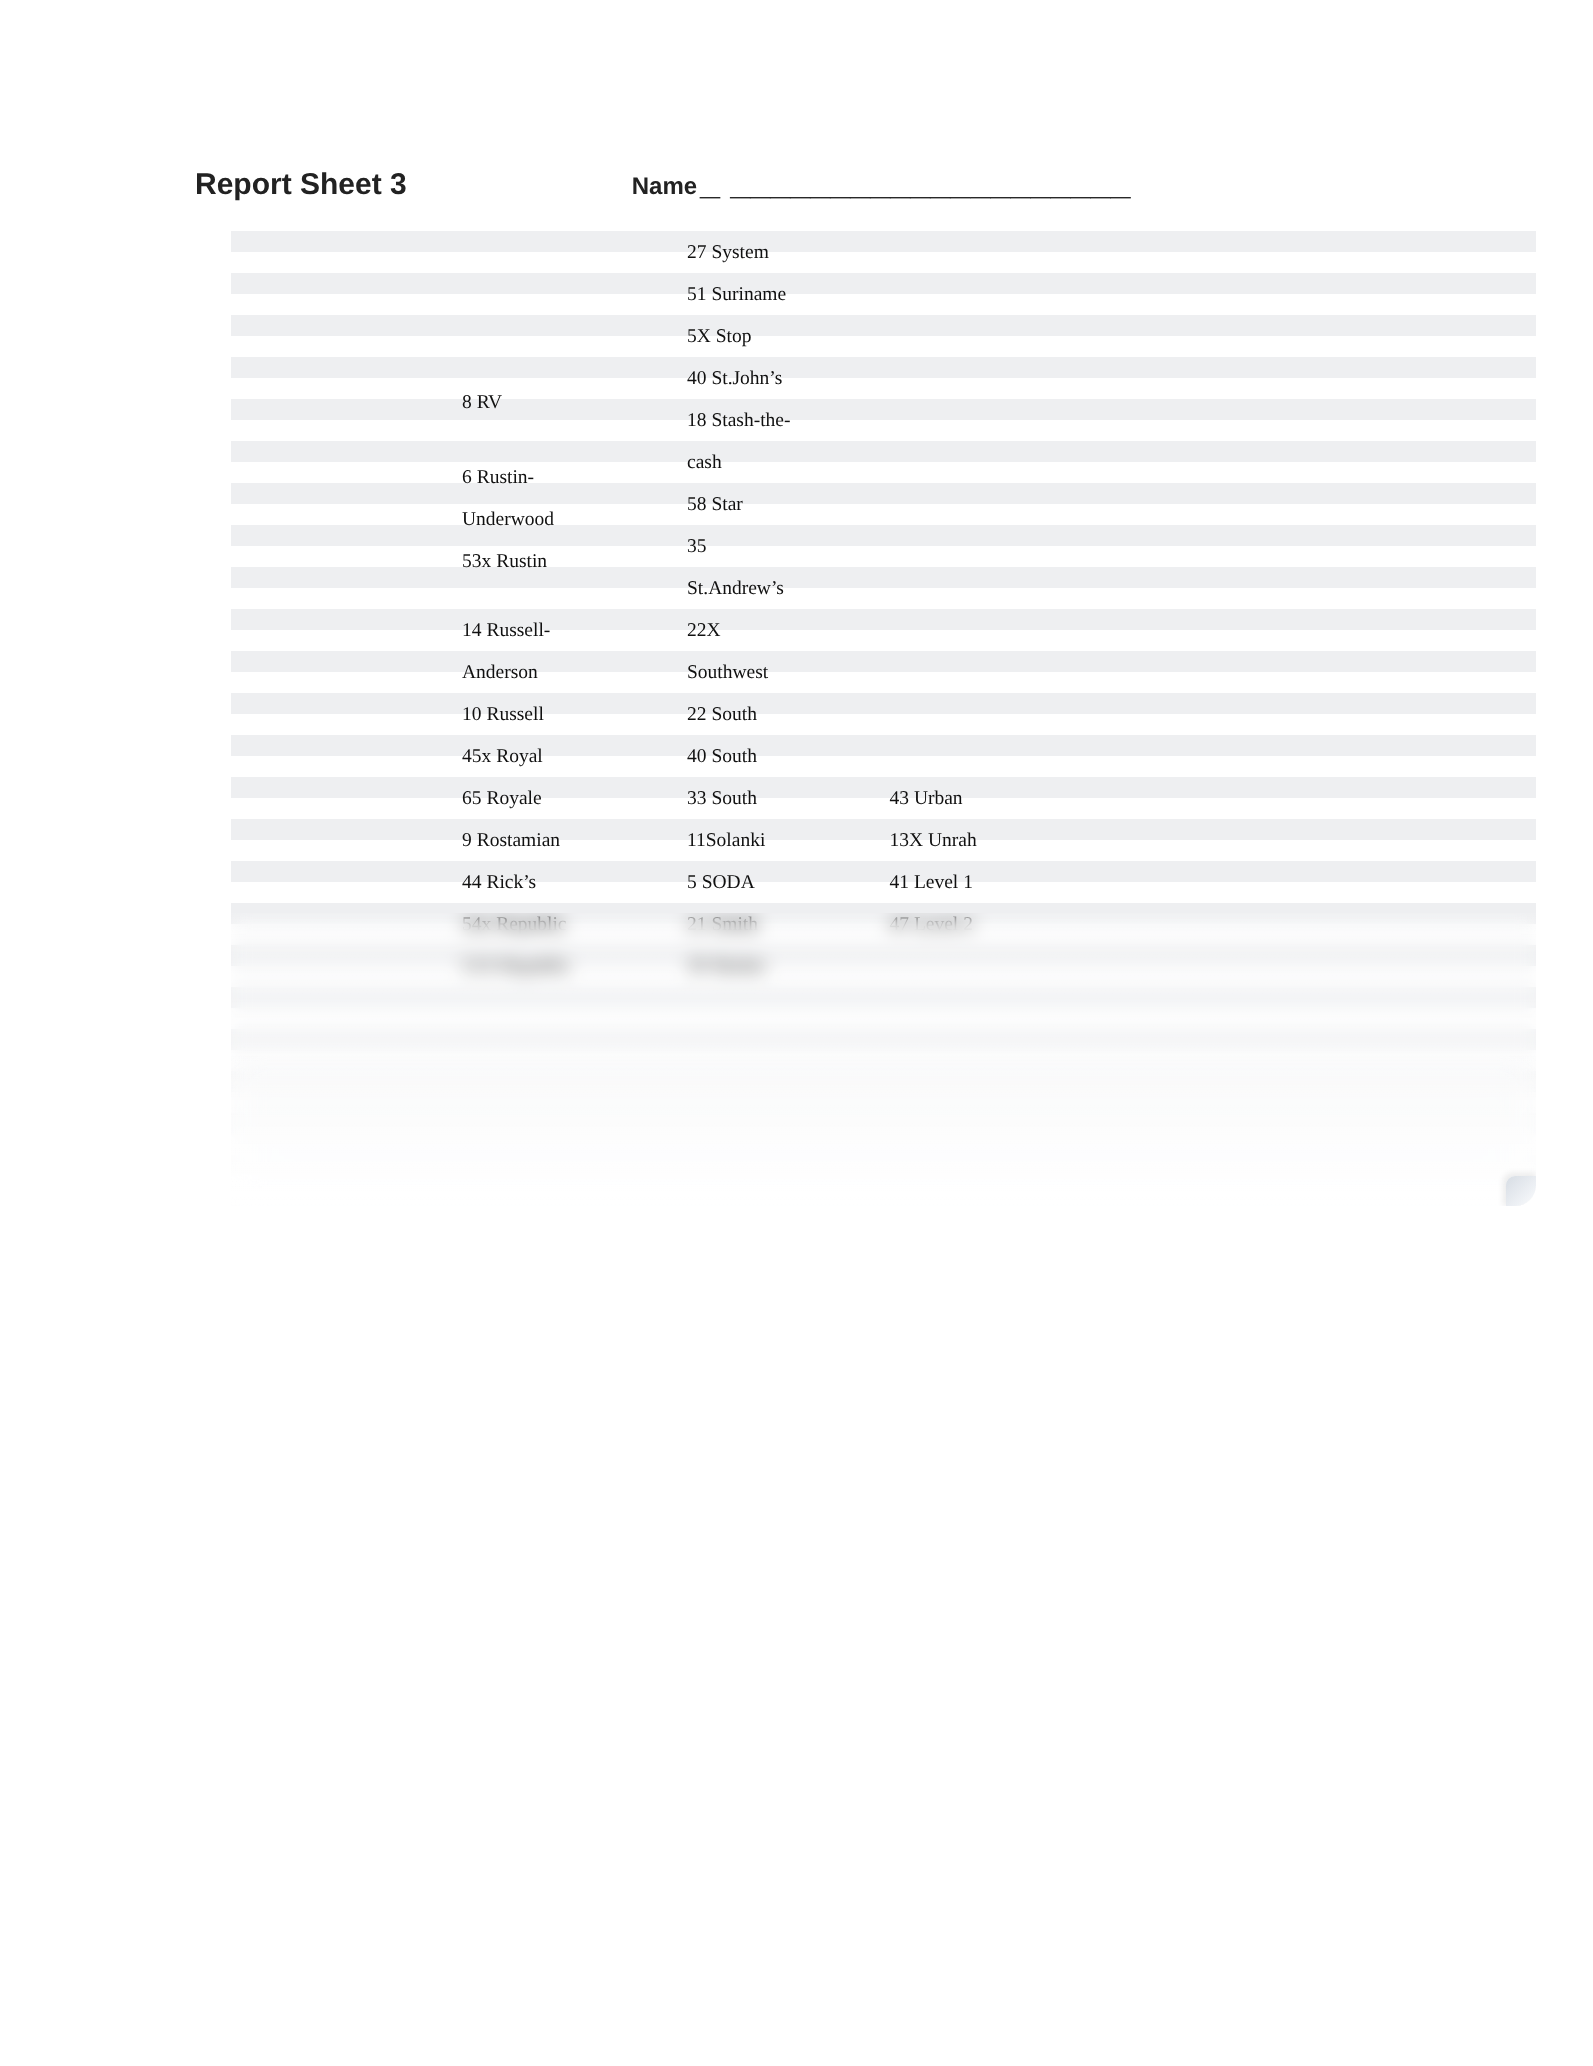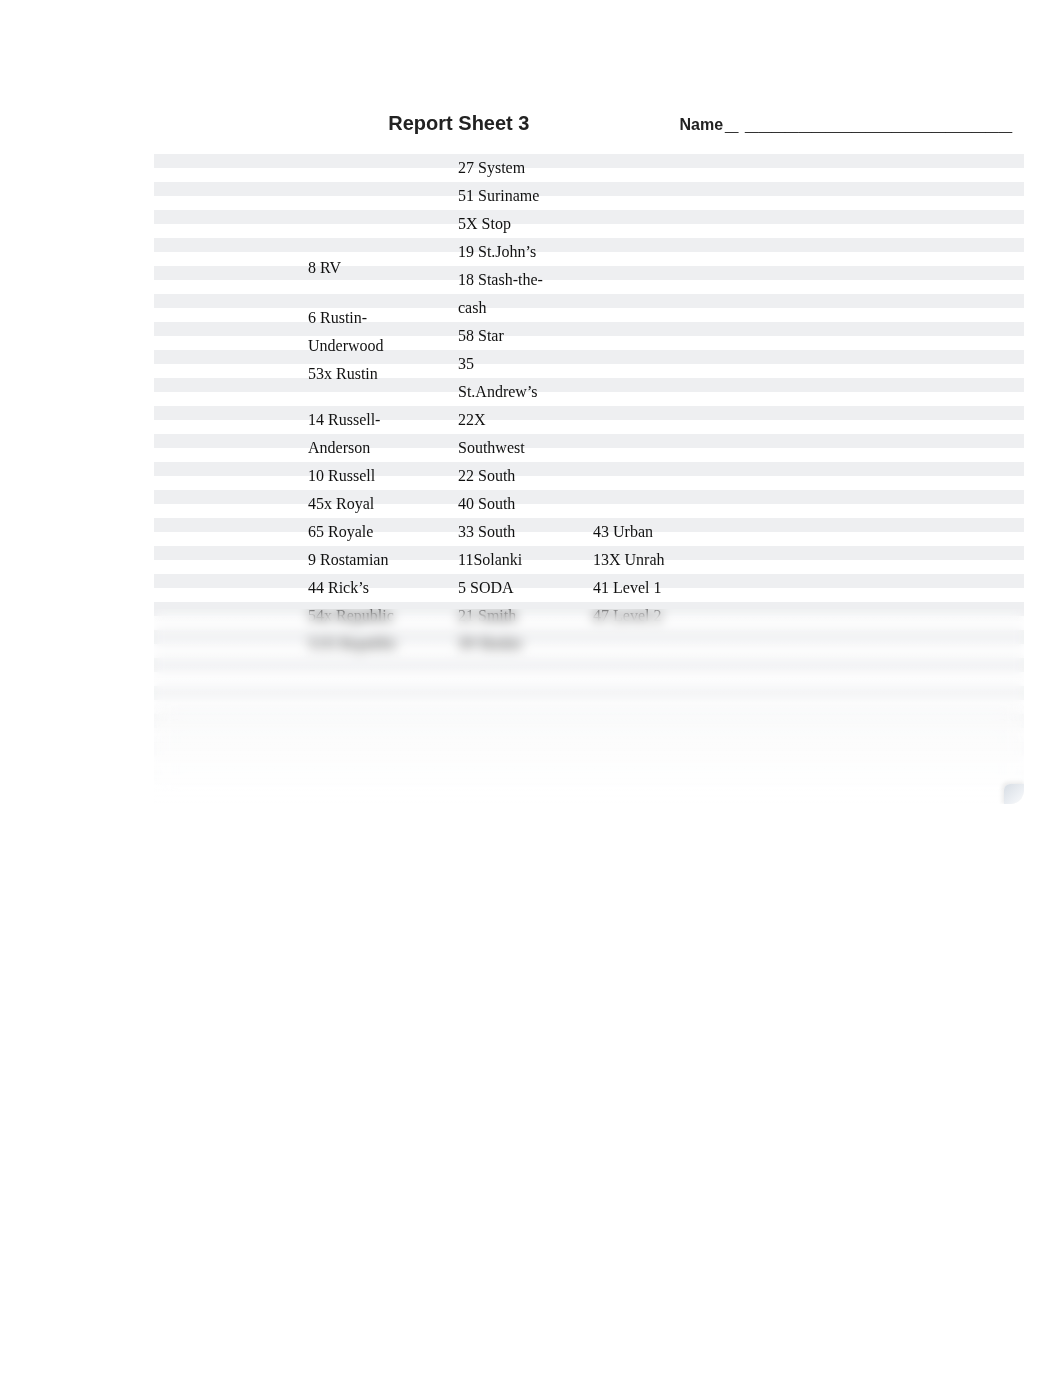--- a/index.html
+++ b/index.html
@@ -16,21 +16,20 @@
       color: #222;
       position: relative;
     }
     .page {
       padding: 108px 50px 0 130px;
     }
     .header {
       display: flex;
       align-items: baseline;
       margin-bottom: 18px;
-      justify-content: flex-end;
     }
     .title {
       font-family: Verdana, Arial, sans-serif;
       font-weight: bold;
       font-size: 20px;
       margin-right: 150px;
     }
     .name-label {
       font-family: Verdana, Arial, sans-serif;
       font-weight: bold;
@@ -89,21 +88,21 @@
     .col {
       display: flex;
       flex-direction: column;
       justify-content: flex-end;
       padding-bottom: 200px; 
     }
     .cell {
       height: 28px;
       line-height: 28px;
       white-space: nowrap;
-      font-size: 16px;
+      font-size: 13px;
       color: #111;
       padding-left: 4px;
     }
     .corner {
       position: absolute;
       right: -2px;
       bottom: -2px;
       width: 22px;
       height: 22px;
       background: linear-gradient(135deg, #d7dde4 0%, #eef1f5 60%, #ffffff 100%);
@@ -144,21 +143,21 @@
         <div class="cell">9 Rostamian</div>
         <div class="cell">44 Rick’s</div>
         <div class="cell">54x Republic</div>
         <div class="cell">51X Republic</div>
       </div>
 
       <div class="col">
         <div class="cell">27 System</div>
         <div class="cell">51 Suriname</div>
         <div class="cell">5X Stop</div>
-        <div class="cell">19 St.John’s</div>
+        <div class="cell">40 St.John’s</div>
         <div class="cell">18 Stash-the-</div>
         <div class="cell">cash</div>
         <div class="cell">58 Star</div>
         <div class="cell">35</div>
         <div class="cell">St.Andrew’s</div>
         <div class="cell">22X</div>
         <div class="cell">Southwest</div>
         <div class="cell">22 South</div>
         <div class="cell">40 South</div>
         <div class="cell">33 South</div>

